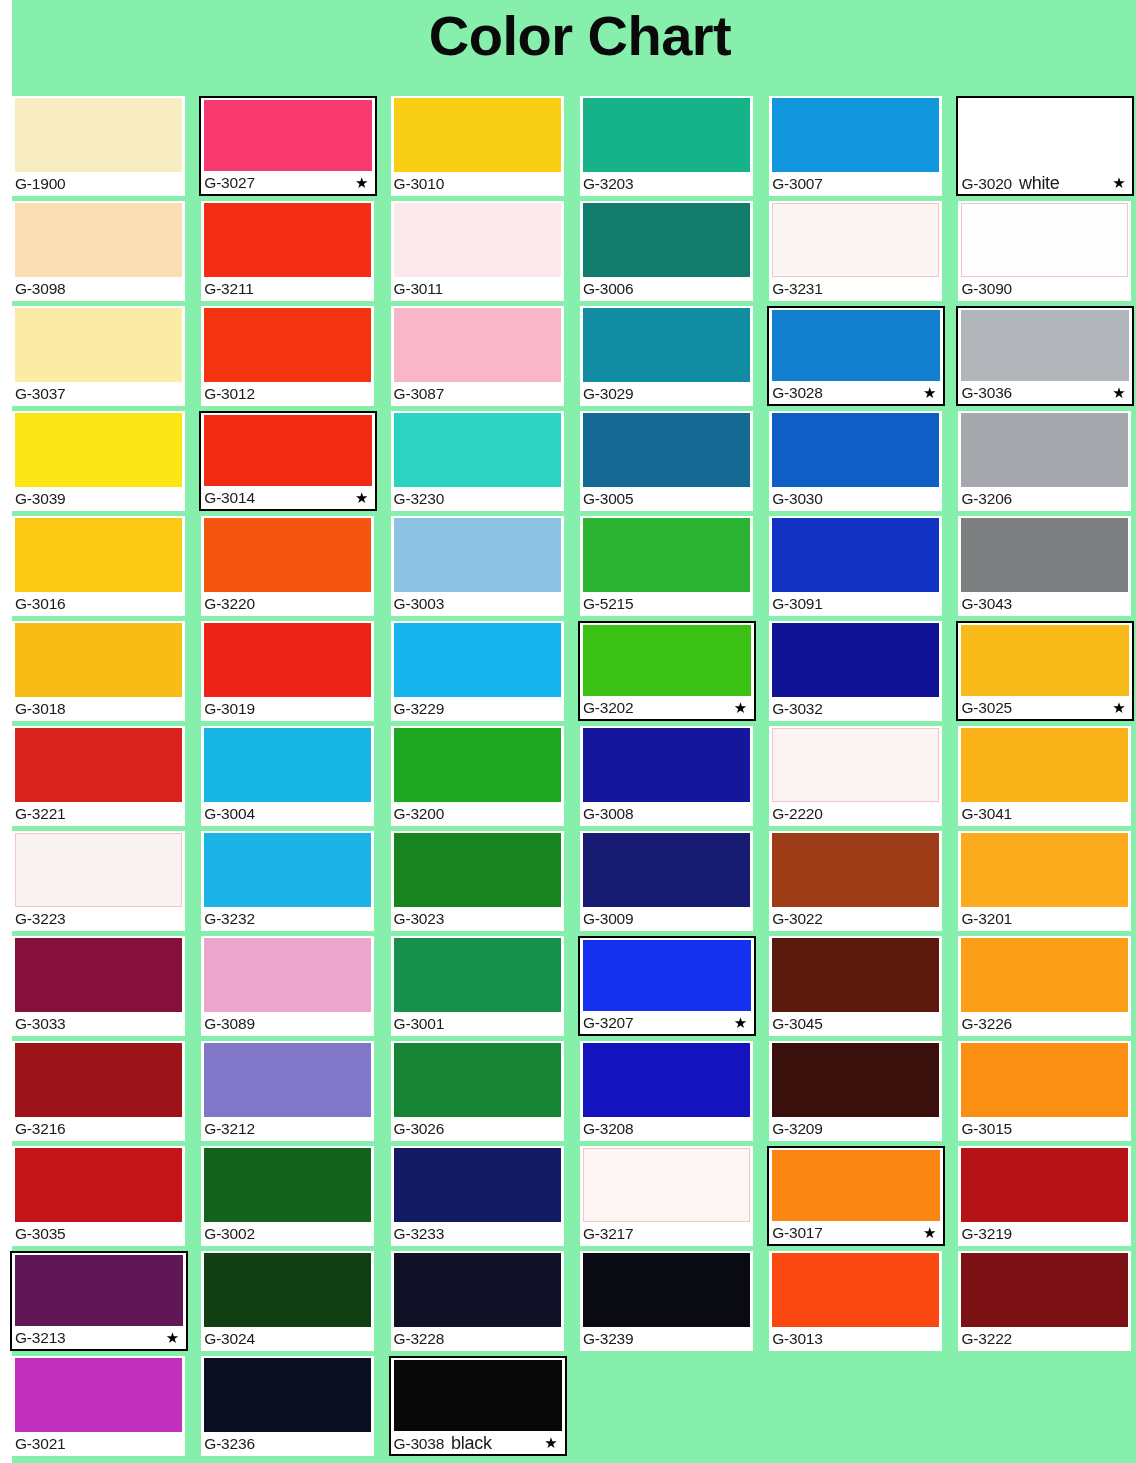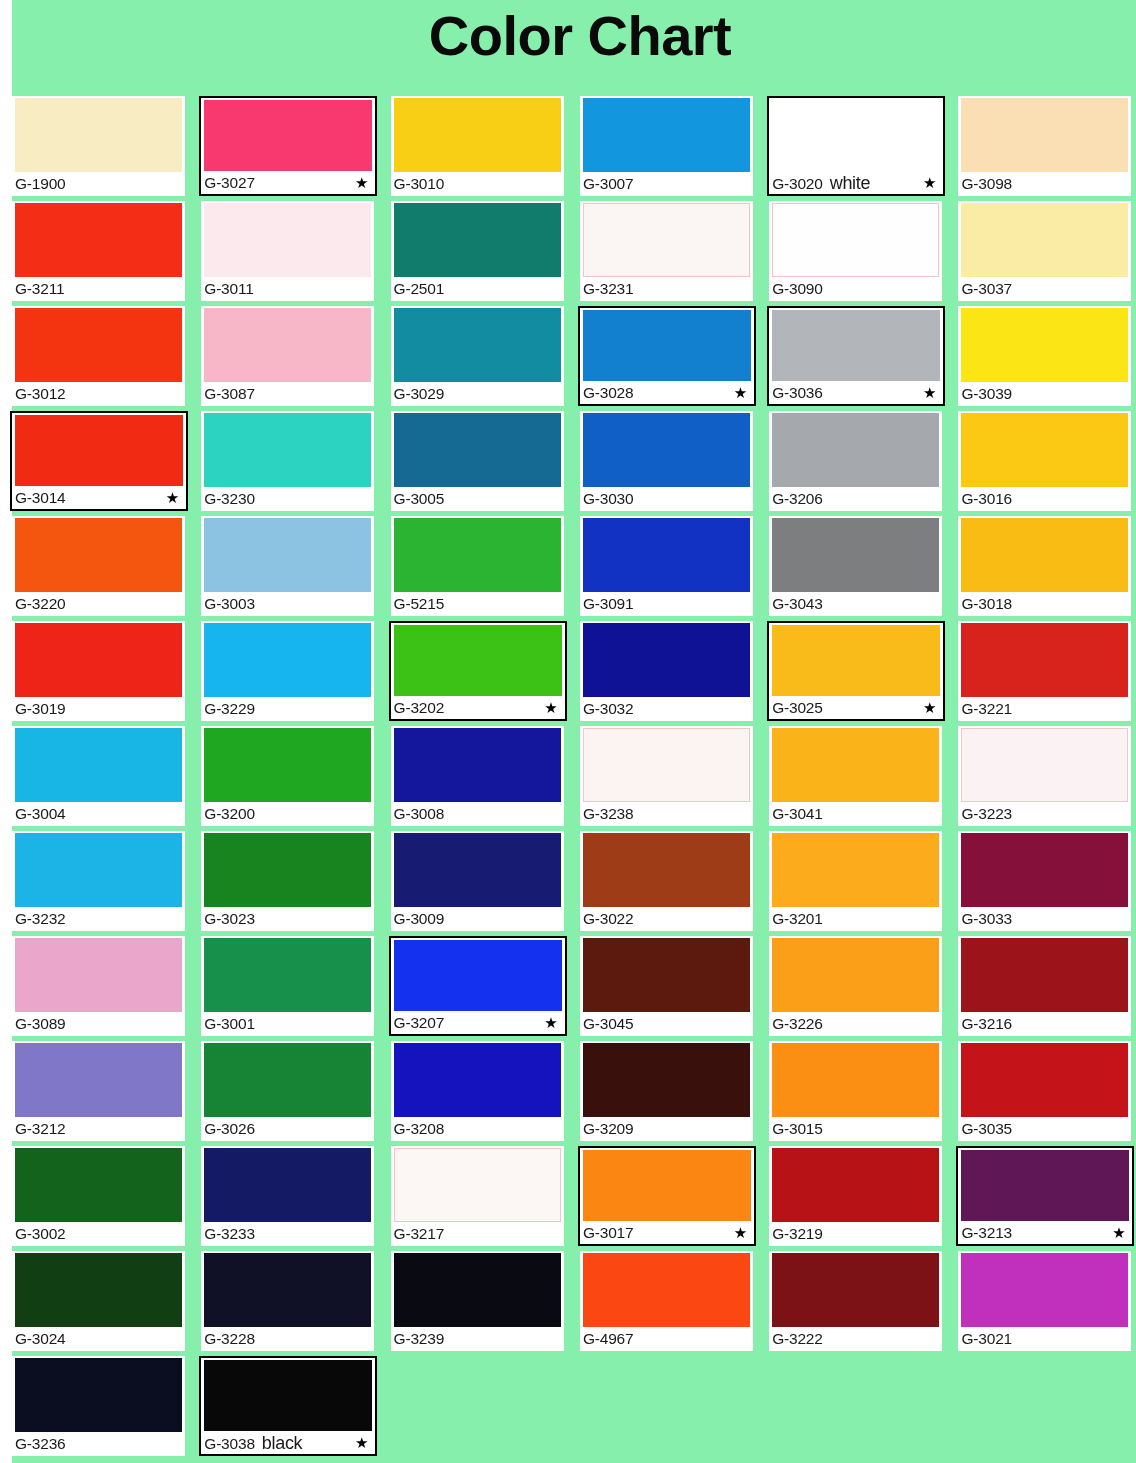--- a/index.html
+++ b/index.html
@@ -137,20 +137,26 @@
         </div>
       </div>
       <div class="swatch-cell">
         <div class="swatch-inner">
           <div class="chip" style="background: rgb(249, 207, 22);"></div>
           <div class="caption"><span class="code">G-3010</span></div>
         </div>
       </div>
       <div class="swatch-cell">
         <div class="swatch-inner">
+          <div class="chip" style="background: rgb(22, 178, 137);"></div>
+          <div class="caption"><span class="code">G-3203</span></div>
+        </div>
+      </div>
+      <div class="swatch-cell">
+        <div class="swatch-inner">
           <div class="chip" style="background: rgb(18, 150, 222);"></div>
           <div class="caption"><span class="code">G-3007</span></div>
         </div>
       </div>
       <div class="swatch-cell">
         <div class="swatch-inner boxed">
           <div class="chip" style="background: rgb(255, 255, 255);"></div>
           <div class="caption"><span class="code">G-3020</span><span class="name">white</span><span class="star">★</span></div>
         </div>
       </div>
@@ -168,21 +174,21 @@
       </div>
       <div class="swatch-cell">
         <div class="swatch-inner">
           <div class="chip" style="background: rgb(251, 233, 237);"></div>
           <div class="caption"><span class="code">G-3011</span></div>
         </div>
       </div>
       <div class="swatch-cell">
         <div class="swatch-inner">
           <div class="chip" style="background: rgb(17, 123, 108);"></div>
-          <div class="caption"><span class="code">G-2501</span></div>
+          <div class="caption"><span class="code">G-3006</span></div>
         </div>
       </div>
       <div class="swatch-cell">
         <div class="swatch-inner">
           <div class="chip outlined" style="background: rgb(251, 246, 244);"></div>
           <div class="caption"><span class="code">G-3231</span></div>
         </div>
       </div>
       <div class="swatch-cell">
         <div class="swatch-inner">
@@ -354,21 +360,21 @@
       </div>
       <div class="swatch-cell">
         <div class="swatch-inner">
           <div class="chip" style="background: rgb(20, 22, 155);"></div>
           <div class="caption"><span class="code">G-3008</span></div>
         </div>
       </div>
       <div class="swatch-cell">
         <div class="swatch-inner">
           <div class="chip outlined" style="background: rgb(251, 244, 243);"></div>
-          <div class="caption"><span class="code">G-3238</span></div>
+          <div class="caption"><span class="code">G-2220</span></div>
         </div>
       </div>
       <div class="swatch-cell">
         <div class="swatch-inner">
           <div class="chip" style="background: rgb(251, 179, 26);"></div>
           <div class="caption"><span class="code">G-3041</span></div>
         </div>
       </div>
       <div class="swatch-cell">
         <div class="swatch-inner">
@@ -534,21 +540,21 @@
       </div>
       <div class="swatch-cell">
         <div class="swatch-inner">
           <div class="chip" style="background: rgb(10, 10, 18);"></div>
           <div class="caption"><span class="code">G-3239</span></div>
         </div>
       </div>
       <div class="swatch-cell">
         <div class="swatch-inner">
           <div class="chip" style="background: rgb(251, 71, 17);"></div>
-          <div class="caption"><span class="code">G-4967</span></div>
+          <div class="caption"><span class="code">G-3013</span></div>
         </div>
       </div>
       <div class="swatch-cell">
         <div class="swatch-inner">
           <div class="chip" style="background: rgb(124, 18, 21);"></div>
           <div class="caption"><span class="code">G-3222</span></div>
         </div>
       </div>
       <div class="swatch-cell">
         <div class="swatch-inner">

